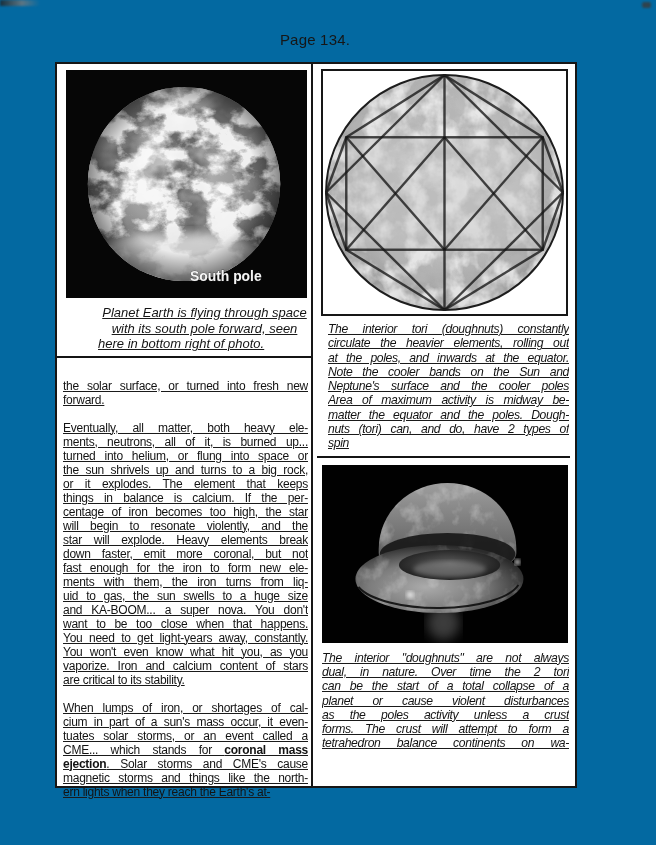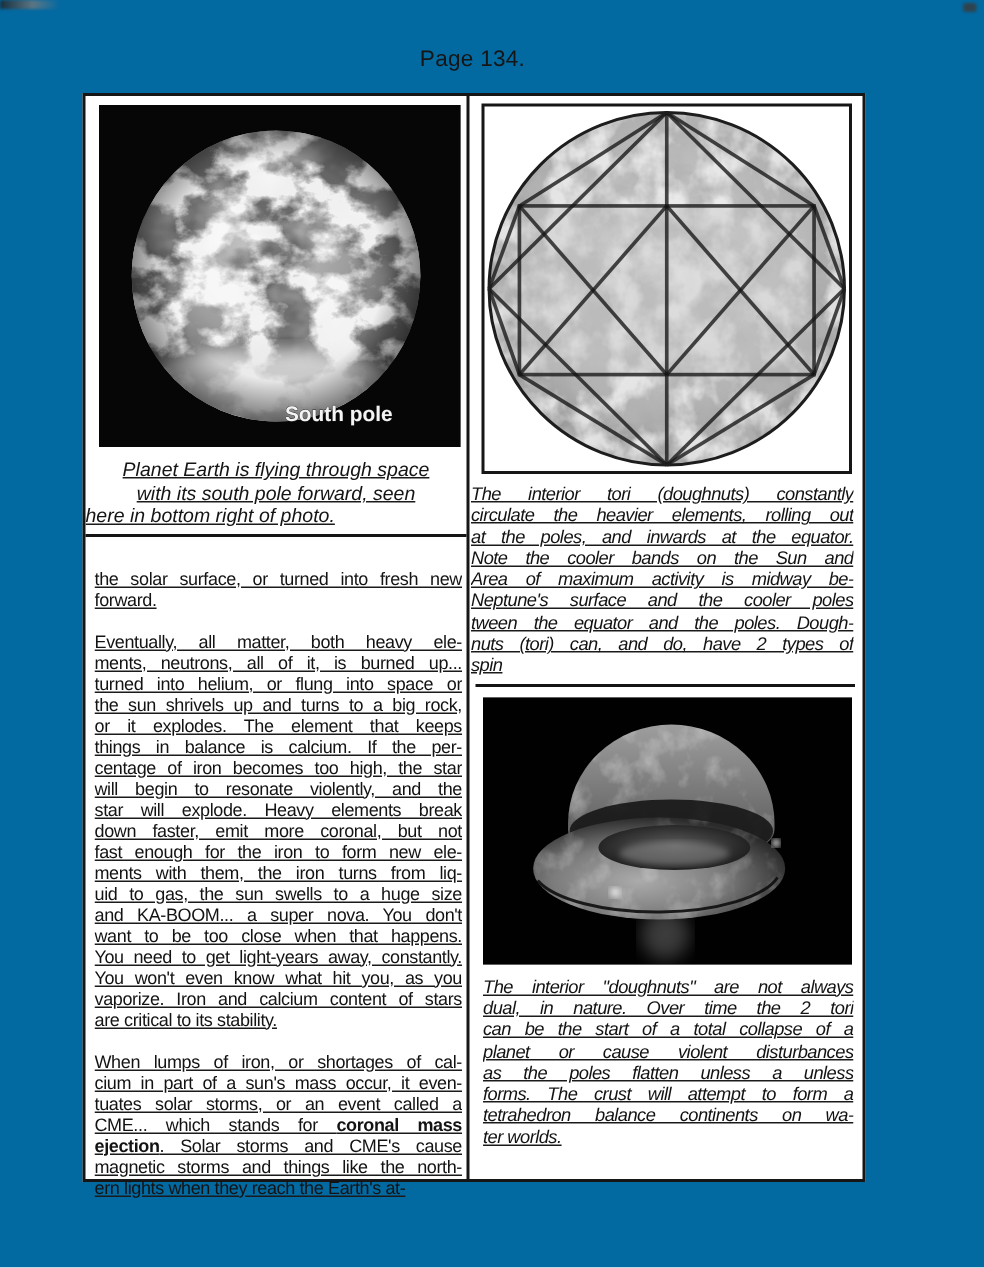--- a/index.html
+++ b/index.html
@@ -9,39 +9,39 @@
         font-size:15px;letter-spacing:0.2px;color:#161616;}
   .outer-box{position:absolute;left:55px;top:62px;width:518px;height:722px;
         border:2px solid #161616;display:flex;background:#fff;text-decoration:underline;}
   .col-left{width:256px;border-right:2px solid #161616;box-sizing:border-box;}
   .col-right{flex:1;box-sizing:border-box;}
 
   .earth-box{margin:6px 4px 0 9px;height:228px;background:#050505;}
   .earth-box svg{display:block;width:100%;height:100%;}
 
   .caption-left{margin-top:7px;font-style:italic;font-size:13px;line-height:15.5px;
-        color:#141414;}
+        color:#141414;padding-left:41px;}
   .caption-left .line{text-align:center;text-align-last:center;white-space:nowrap;overflow:hidden;}
 
   .rule-left{border-top:2.5px solid #141414;margin-top:4px;}
   .rule-right{border-top:2px solid #141414;margin:5px 5px 0 4px;}
 
   .body-text{padding:21px 3px 0 6px;font-size:12px;line-height:14px;letter-spacing:-0.25px;
         color:#131313;}
   .para{margin-bottom:14px;}
   .line{white-space:nowrap;overflow:hidden;text-align:justify;text-align-last:justify;}
   .line.last{text-align-last:left;}
   b{font-weight:bold;}
 
   .sphere-frame{margin:5px 7px 0 8px;height:243px;border:2px solid #161616;background:#fff;}
   .sphere-frame svg{display:block;width:100%;height:100%;}
 
   .caption-right{font-style:italic;font-size:12.2px;line-height:14.3px;letter-spacing:-0.35px;
         color:#131313;}
-  .caption-right1{padding:6px 6px 0 1px;}
+  .caption-right1{padding:6px 6px 0 15px;}
   .caption-right2{padding:8px 6px 0 9px;}
 
   .torus-box{margin:7px 7px 0 9px;height:178px;background:#000;}
   .torus-box svg{display:block;width:100%;height:100%;}
 
   .smudge1{position:absolute;left:0;top:0;width:40px;height:6px;opacity:.75;
         background:linear-gradient(90deg,#1c1c1c,#7a7a7a 55%,rgba(255,255,255,0));filter:blur(1px);}
   .smudge2{position:absolute;left:642px;top:2px;width:9px;height:6px;background:#3a3a3a;
         opacity:.8;border-radius:2px;filter:blur(1px);}
 </style>
@@ -195,23 +195,23 @@
           </g>
           <circle cx="120" cy="121" r="117" fill="none" stroke="#1d1d1d" stroke-width="2"></circle>
         </svg>
       </div>
 
       <div class="caption-right caption-right1">
           <div class="line">The interior tori (doughnuts) constantly</div>
           <div class="line">circulate the heavier elements, rolling out</div>
           <div class="line">at the poles, and inwards at the equator.</div>
           <div class="line">Note the cooler bands on the Sun and</div>
+          <div class="line">Neptune's surface and the cooler poles</div>
           <div class="line">Area of maximum activity is midway be-</div>
-          <div class="line">Neptune's surface and the cooler poles</div>
-          <div class="line">tween the equator and the poles. Dough-</div>
+          <div class="line">matter the equator and the poles. Dough-</div>
           <div class="line">nuts (tori) can, and do, have 2 types of</div>
           <div class="line last">spin</div>
         </div>
 
       <div class="rule-right"></div>
 
       <div class="torus-box">
         <svg viewBox="0 0 243 178" preserveAspectRatio="none">
           <defs>
             <linearGradient id="domeg" x1="0" y1="0" x2="0" y2="1">
@@ -262,20 +262,19 @@
           <circle cx="193" cy="97" r="2.6" fill="#ffffff" filter="url(#tb2)"></circle>
           <circle cx="87" cy="130" r="3.4" fill="#f0f0f0" opacity="0.9" filter="url(#tb2)"></circle>
         </svg>
       </div>
 
       <div class="caption-right caption-right2">
           <div class="line">The interior "doughnuts" are not always</div>
           <div class="line">dual, in nature. Over time the 2 tori</div>
           <div class="line">can be the start of a total collapse of a</div>
           <div class="line">planet or cause violent disturbances</div>
-          <div class="line">as the poles flatten unless a unless</div>
+          <div class="line">as the poles activity unless a crust</div>
           <div class="line">forms. The crust will attempt to form a</div>
           <div class="line">tetrahedron balance continents on wa-</div>
-          <div class="line last">ter worlds.</div>
         </div>
     </div>
   </div>
 </div>
 
 </body></html>

